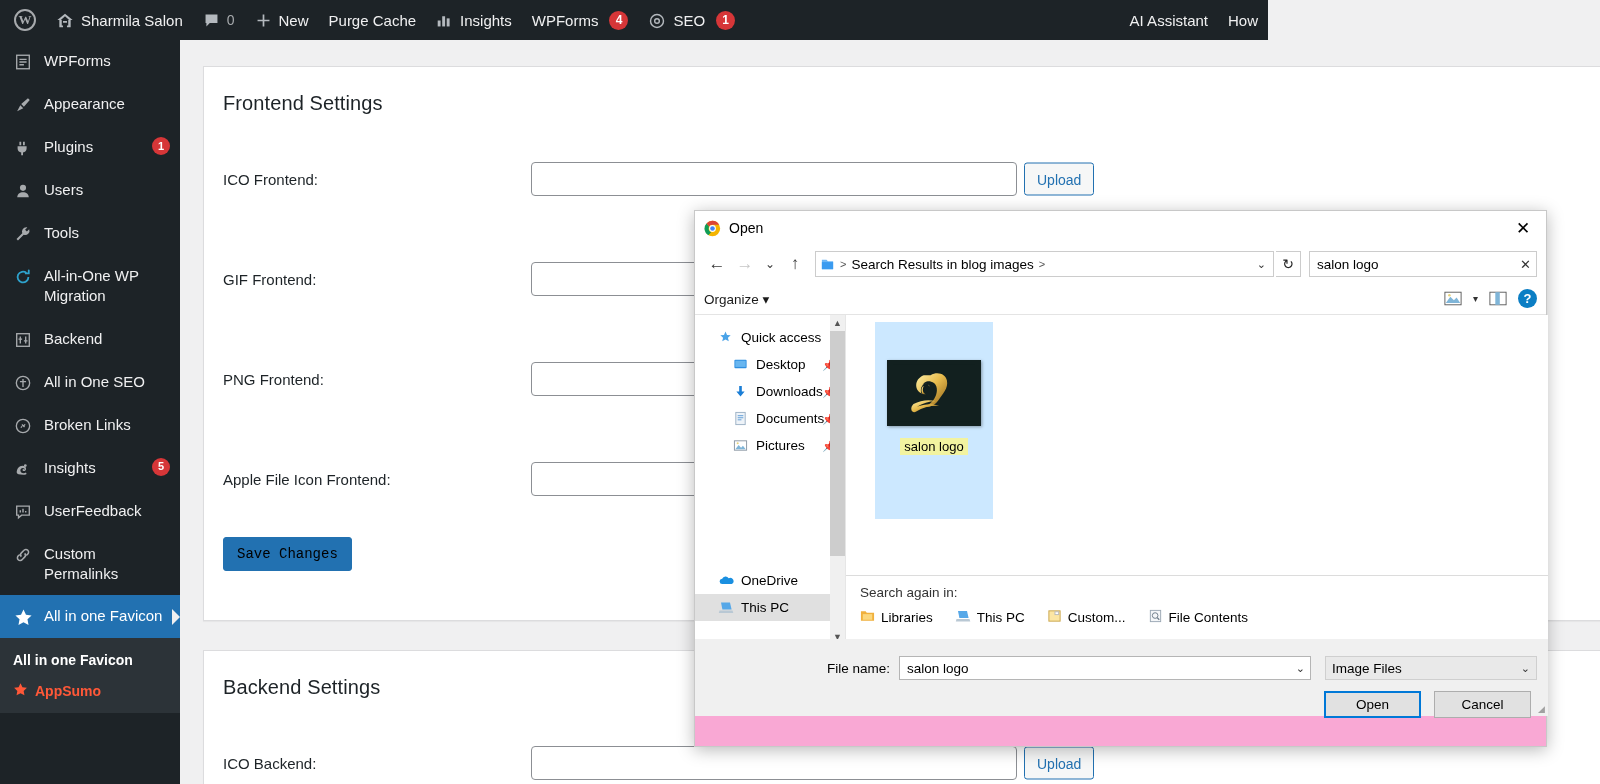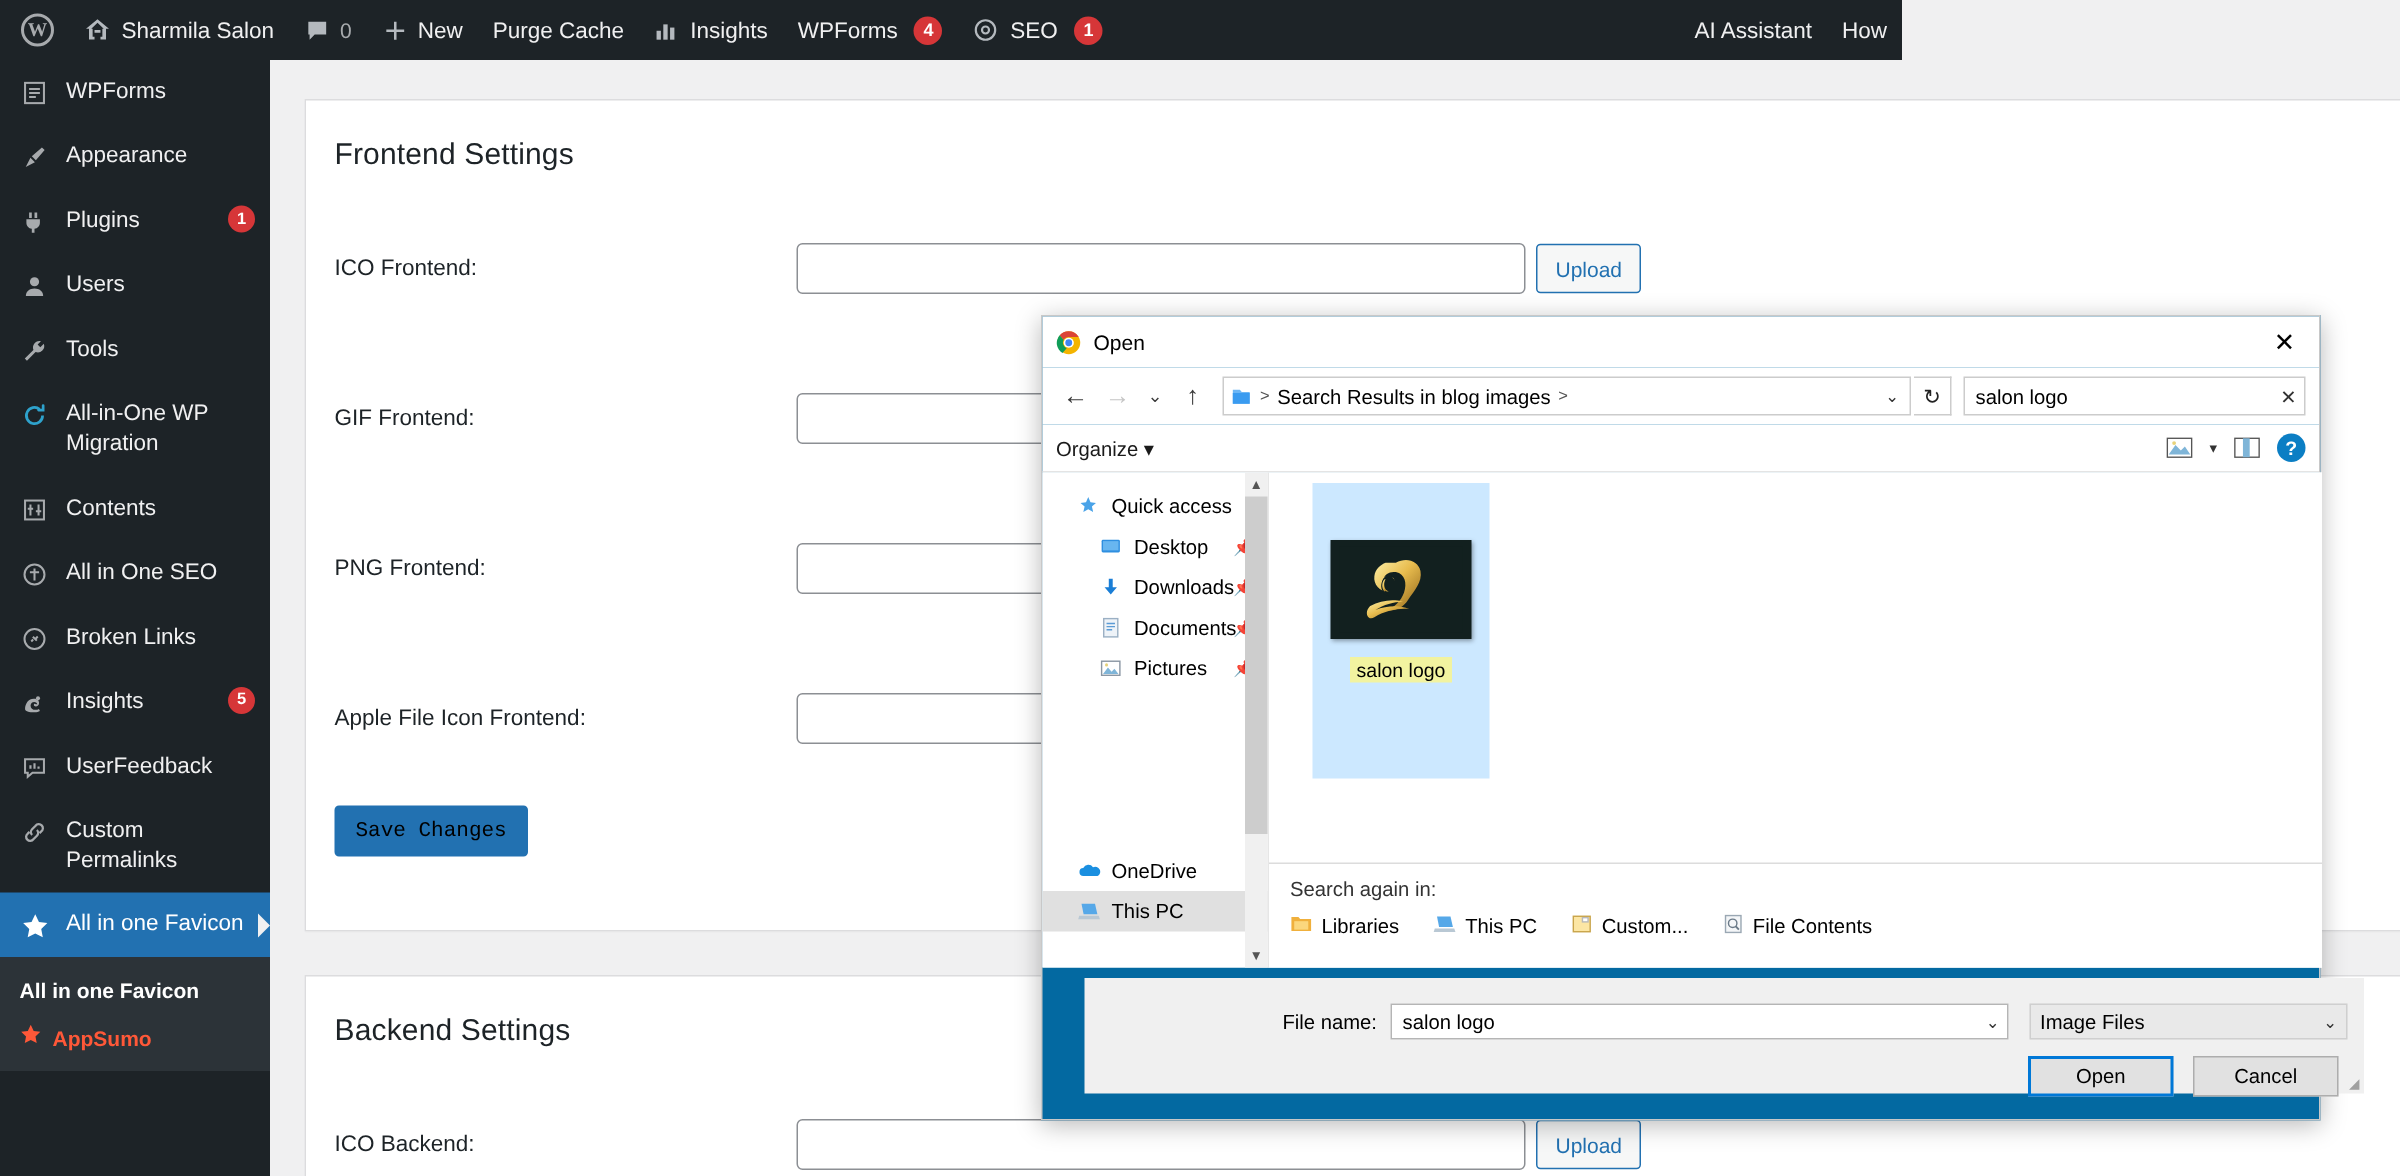--- a/index.html
+++ b/index.html
@@ -129,21 +129,21 @@
     margin: 8px 0 0 19px; display: inline-block;
     background: #2271b1; color: #000000; border: 1px solid #2271b1;
     border-radius: 3px; padding: 8px 13px; font-size: 14px; cursor: pointer;
     font-family: Liberation Mono, monospace;
   }
 
   
   .dialog {
     position: absolute; left: 694px; top: 210px;
     width: 853px; height: 537px;
-    background: #0369a1;
+    background: #f9a8d4;
     border: 1px solid #c8c8c8;
     box-shadow: 0 3px 16px rgba(0,0,0,.28);
     z-index: 50;
     font-size: 13px; color: #000;
   }
   .dlg-titlebar {
     height: 34px; background: #fff; display: flex; align-items: center;
     padding-left: 9px; position: relative;
   }
   .dlg-title-text { font-size: 14px; margin-left: 8px; color: #000; }
@@ -254,23 +254,22 @@
   .search-again {
     position: absolute; left: 0; bottom: 0; width: 100%; height: 70px;
     border-top: 1px solid #dcdcdc; padding: 9px 0 0 14px; background: #fff;
   }
   .sa-title { font-size: 13.5px; color: #333; }
   .sa-row { display: flex; align-items: center; gap: 22px; margin-top: 9px; }
   .sa-item { display: flex; align-items: center; gap: 6px; font-size: 13.5px;
     color: #000; cursor: pointer; }
 
   .dlg-footer {
-    position: absolute; left: 0; top: 441px; width: 853px; height: 77px;
+    position: absolute; left: 0; top: 428px; width: 853px; height: 77px;
     background: #f0f0f0;
-    margin-left: 28px;
   }
   .fn-row { display: flex; align-items: center; padding: 17px 0 0 0; }
   .fn-label { width: 204px; text-align: right; padding-right: 9px; font-size: 13.5px; }
   .fn-input {
     width: 412px; height: 24px; border: 1px solid #b5b5b5; background: #fff;
     display: flex; align-items: center; padding: 0 5px;
   }
   .fn-input input {
     flex: 1 1 auto; border: none; outline: none; font-size: 13.5px;
     font-family: "Liberation Sans", sans-serif; background: transparent;
@@ -426,21 +425,21 @@
       <span class="menu-label">All-in-One WP Migration</span>
     </div>
 
     <div class="menu-item">
       <span class="menu-icon">
         <svg width="18" height="18" viewBox="0 0 20 20" fill="none" stroke="currentColor" stroke-width="1.5">
           <rect x="3" y="3" width="14" height="14"></rect>
             <path d="M7 6v8M13 6v8M5 9h4M11 11h4"></path>
         </svg>
       </span>
-      <span class="menu-label">Contents</span>
+      <span class="menu-label">Backend</span>
     </div>
 
     <div class="menu-item">
       <span class="menu-icon">
         <svg width="18" height="18" viewBox="0 0 20 20" fill="none" stroke="currentColor" stroke-width="1.5">
           <circle cx="10" cy="10" r="7.4"></circle>
             <path d="M10 5.5v9M6.6 8.4h6.8"></path>
         </svg>
       </span>
       <span class="menu-label">All in One SEO</span>

